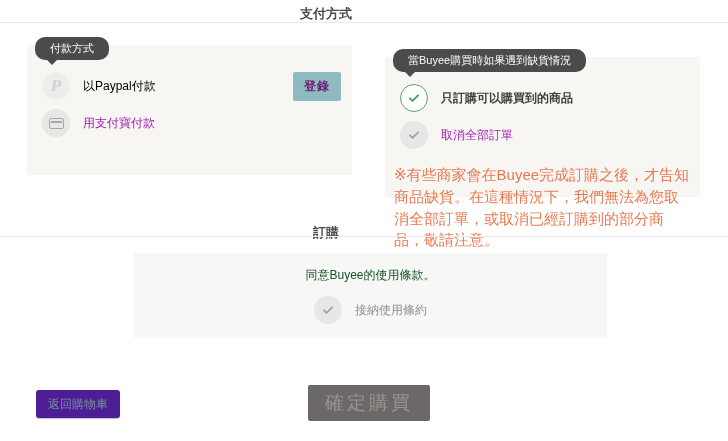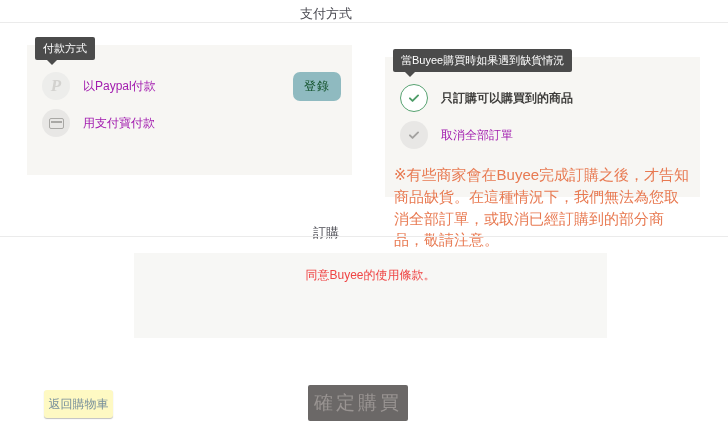--- a/index.html
+++ b/index.html
@@ -7,21 +7,21 @@
   body {
     position:relative;
     font-family:"Liberation Sans","DejaVu Sans",sans-serif;
     background:#ffffff;
     overflow:hidden;
   }
 
   
   .section-title {
     position:absolute; left:0; width:652px;
-    text-align:center; font-size:13px; font-weight:normal; color:#4a4a52;
+    text-align:center; font-size:13px; font-weight:bold; color:#4a4a52;
   }
   .section-rule {
     position:absolute; left:0; width:728px; height:0;
     border-bottom:1px solid #ebebeb;
   }
   #pay-title { top:5px; }
   #pay-rule  { top:22px; }
   #order-title { top:224px; }
   #order-rule  { top:236px; }
 
@@ -29,21 +29,21 @@
   .panel {
     position:absolute; background:#f7f6f3;
   }
   #left-panel  { left:27px;  top:45px; width:325px; height:130px; }
   #right-panel { left:385px; top:57px; width:315px; height:140px; }
 
   .tag {
     position:absolute; top:-8px; left:8px;
     background:#4b4b4b; color:#fff;
     font-size:11px; line-height:1;
-    padding:6px 8px 6px; border-radius:2px;
+    padding:6px 15px 6px; border-radius:10px;
     white-space:nowrap;
   }
   .tag:after {
     content:""; position:absolute; left:12px; bottom:-5px;
     border:5px solid transparent; border-top-color:#4b4b4b;
     border-bottom:none;
   }
 
   
   .rows { padding:26px 12px 0 15px; }
@@ -51,21 +51,21 @@
   .circle {
     width:28px; height:28px; border-radius:50%;
     display:flex; align-items:center; justify-content:center;
     flex-shrink:0;
   }
   .circle.disabled  { background:#ededeb; }
   .circle.selected  { background:#ffffff; border:1px solid #57a271; }
   .circle.unselected{ background:#e8e7e5; }
 
   .row-label { margin-left:13px; font-size:12px; }
-  .row-label.muted-light { color:#a21caf; }
+  .row-label.muted-light { color:#000000; }
   .row-label.active      { color:#3f3e3c; font-weight:bold; }
   .row-label.muted       { color:#a21caf; }
 
   
   .pp {
     font-family:"Liberation Serif","DejaVu Serif",serif;
     font-weight:bold; font-style:italic; font-size:17px; color:#d3d2cf;
   }
 
   
@@ -77,55 +77,55 @@
 
   
   .chk { width:14px; height:14px; display:block; }
   .chk path { fill:none; stroke-width:3.2; stroke-linecap:round; stroke-linejoin:round; }
   .chk.green path { stroke:#4d9c67; }
   .chk.gray  path { stroke:#a3a2a0; }
 
   
   .login-btn {
     position:absolute; right:11px; top:27px;
-    background:#8fbac0; color:#14532d;
-    font-size:12px; font-weight:normal;
-    border:none; border-radius:7px;
+    background:#8fbac0; color:#701a75;
+    font-size:12px; font-weight:bold;
+    border:none; border-radius:2px;
     padding:6px 11px; cursor:pointer;
     letter-spacing:1px;
   }
 
   
   .notice {
     padding:7px 10px 0 9px;
     font-size:15px; line-height:1.45; color:#e87a52;
   }
 
   
   #agreement-box {
     position:absolute; left:134px; top:253px; width:473px; height:85px;
     background:#f7f7f5; text-align:center;
   }
-  #agreement-text { margin-top:14px; font-size:12px; color:#ef4444; }
+  #agreement-text { margin-top:14px; font-size:12px; color:#14532d; }
   #agreement-row {
     margin-top:12px; display:inline-flex; align-items:center; cursor:pointer;
   }
   #agreement-row .circle { width:28px; height:28px; }
   #agreement-label { margin-left:13px; font-size:12px; color:#908f8d; }
 
   
   #back-btn {
-    position:absolute; left:44px; top:390px; width:69px; height:28px;
-    background:#fef9c3; color:#78909b;
+    position:absolute; left:36px; top:390px; width:84px; height:28px;
+    background:#4c1d95; color:#78909b;
     font-size:12px; border:none; border-radius:3px;
     box-shadow:0 1px 1px rgba(0,0,0,0.25);
     cursor:pointer; font-family:inherit;
   }
   #confirm-btn {
-    position:absolute; left:308px; top:385px; width:100px; height:36px;
+    position:absolute; left:308px; top:385px; width:122px; height:36px;
     background:#6b6867; color:#999492;
     font-size:19px; letter-spacing:3px;
     border:none; border-radius:2px; cursor:pointer;
     font-family:inherit;
   }
 </style>
 </head>
 <body>
 
 <div class="section-title" id="pay-title">支付方式</div>
@@ -171,16 +171,24 @@
     </div>
   </div>
   <div class="notice">※有些商家會在Buyee完成訂購之後，才告知商品缺貨。在這種情況下，我們無法為您取消全部訂單，或取消已經訂購到的部分商品，敬請注意。</div>
 </div>
 
 <div class="section-title" id="order-title">訂購</div>
 <div class="section-rule" id="order-rule"></div>
 
 <div id="agreement-box">
   <div id="agreement-text">同意Buyee的使用條款。</div>
+  <div id="agreement-row">
+    <div class="circle unselected">
+      <svg class="chk gray" viewBox="0 0 24 24">
+          <path d="M5 12.5l4.5 4.5L19 7.5"></path>
+        </svg>
+    </div>
+    <span id="agreement-label">接納使用條約</span>
+  </div>
 </div>
 
 <button id="back-btn">返回購物車</button>
 <button id="confirm-btn">確定購買</button>
 
 </body></html>

